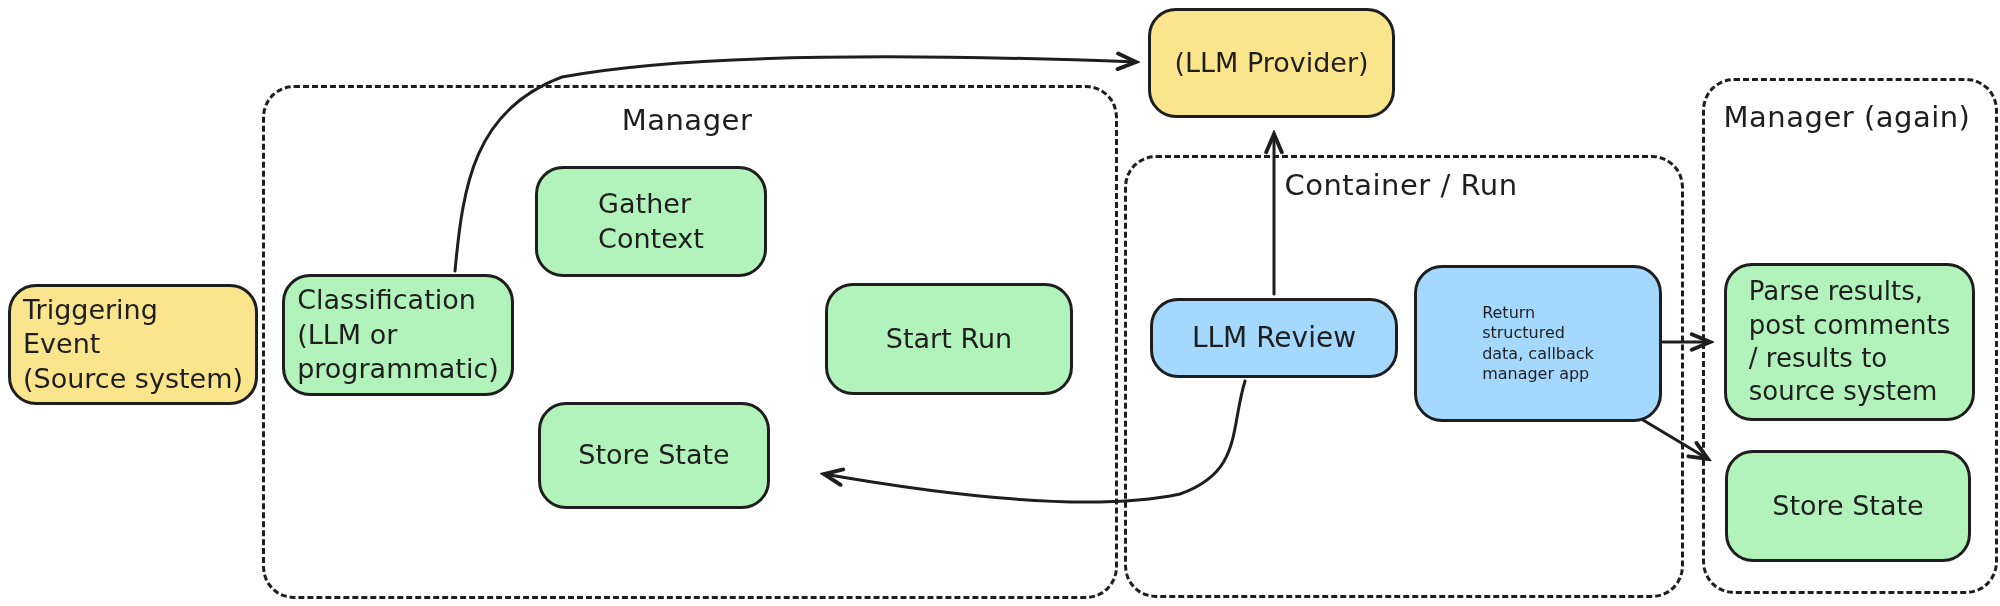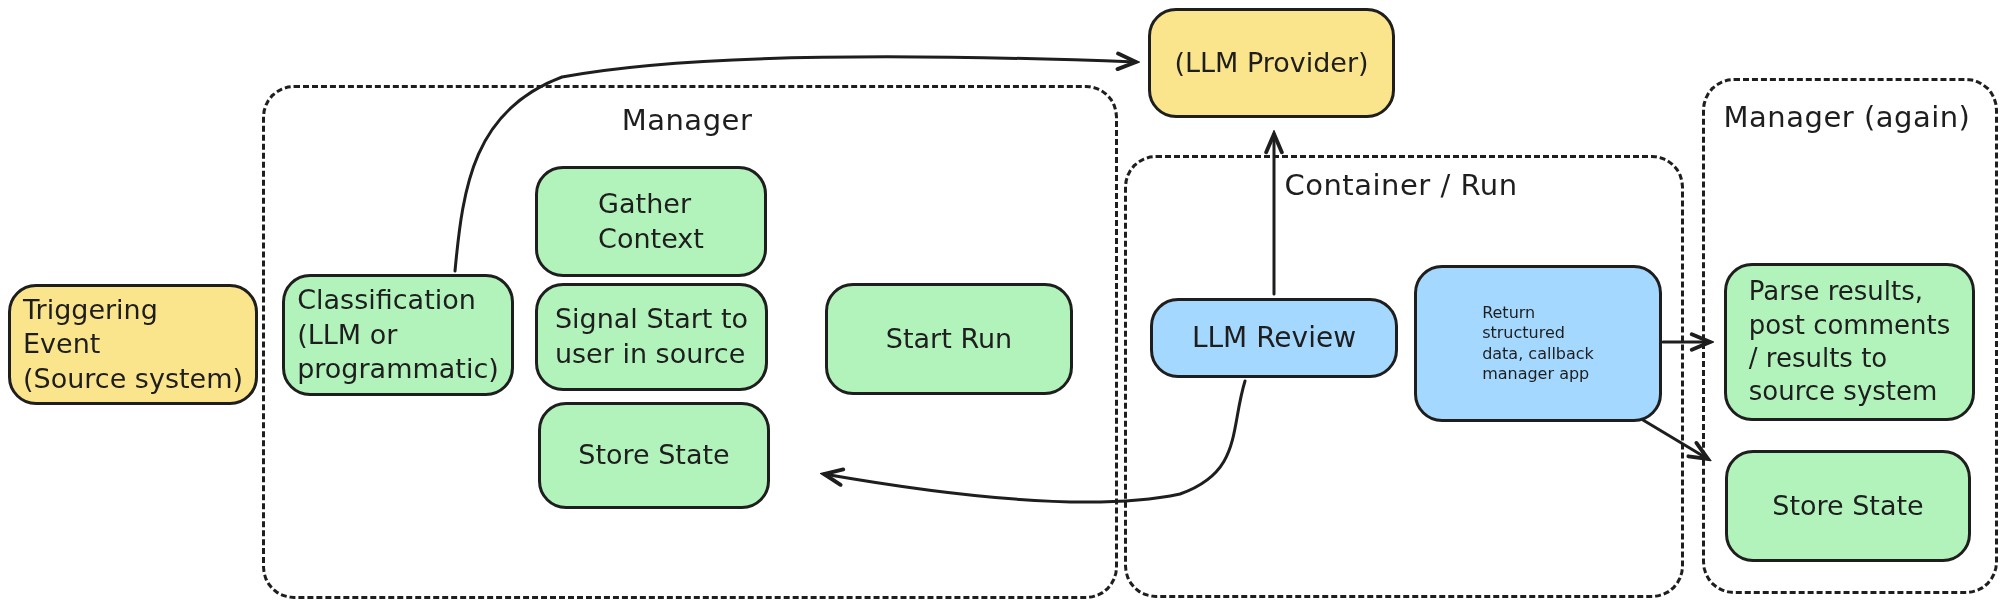--- a/index.html
+++ b/index.html
@@ -91,22 +91,20 @@
 Event
 (Source system)</div>
 
   <div class="node fill-green" id="n-classification">Classification
 (LLM or
 programmatic)</div>
 
   <div class="node fill-green" id="n-gather">Gather
 Context</div>
 
-  <div class="node fill-green" id="n-signal">Signal Start to
-user in source</div>
 
   <div class="node fill-green" id="n-store1">Store State</div>
 
   <div class="node fill-green" id="n-startrun">Start Run</div>
 
   <div class="node fill-yellow" id="n-provider">(LLM Provider)</div>
 
   <div class="node fill-blue" id="n-review">LLM Review</div>
 
   <div class="node fill-blue" id="n-return">Return

